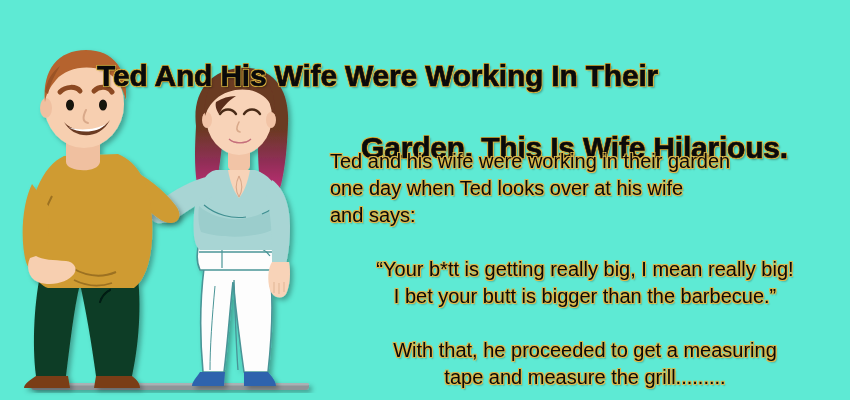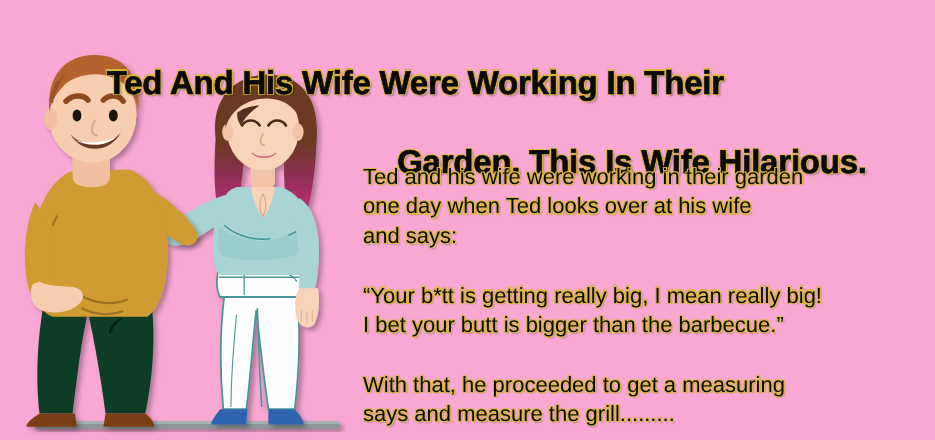--- a/index.html
+++ b/index.html
@@ -5,21 +5,21 @@
   html, body {
     margin: 0;
     padding: 0;
     background: #ffffff;
   }
   .meme {
     position: relative;
     width: 850px;
     height: 400px;
     overflow: hidden;
-    background: #f9a8d4;
+    background: #5eead4;
     font-family: "Liberation Sans", sans-serif;
   }
 
   
   .illustration {
     position: absolute;
     left: 0;
     top: 0;
     width: 330px;
     height: 400px;
@@ -64,21 +64,21 @@
     font-weight: normal;
     text-shadow:
       0 0 1.6px #e8c24a,
       1px 1px 0 #dbb44a,
       -1px 1px 0 #dbb44a,
       1px -1px 0 #dbb44a,
       -1px -1px 0 #dbb44a,
       1.5px 1.5px 1.5px rgba(0,0,0,0.22);
     white-space: pre-line;
   }
-  .para + .para { margin-top: 27px; }
+  .para + .para { margin-top: 27px; text-align: center; }
 </style>
 </head>
 <body>
 
 <div class="meme">
 
   <div class="illustration">
     <svg viewBox="0 0 330 400" xmlns="http://www.w3.org/2000/svg" aria-hidden="true">
       <defs>
         <linearGradient id="hairOmbre" x1="0" y1="0" x2="0" y2="1">
@@ -227,16 +227,16 @@
     <span class="t-line">Garden. This Is Wife Hilarious.</span>
   </div>
 
   <div class="body">
     <p class="para">Ted and his wife were working in their garden
  one day when Ted looks over at his wife
 and says:</p>
     <p class="para">“Your b*tt is getting really big, I mean really big!
 I bet your butt is bigger than the barbecue.”</p>
     <p class="para">With that, he proceeded to get a measuring
-says and measure the grill.........</p>
+tape and measure the grill.........</p>
   </div>
 
 </div>
 
 </body></html>

